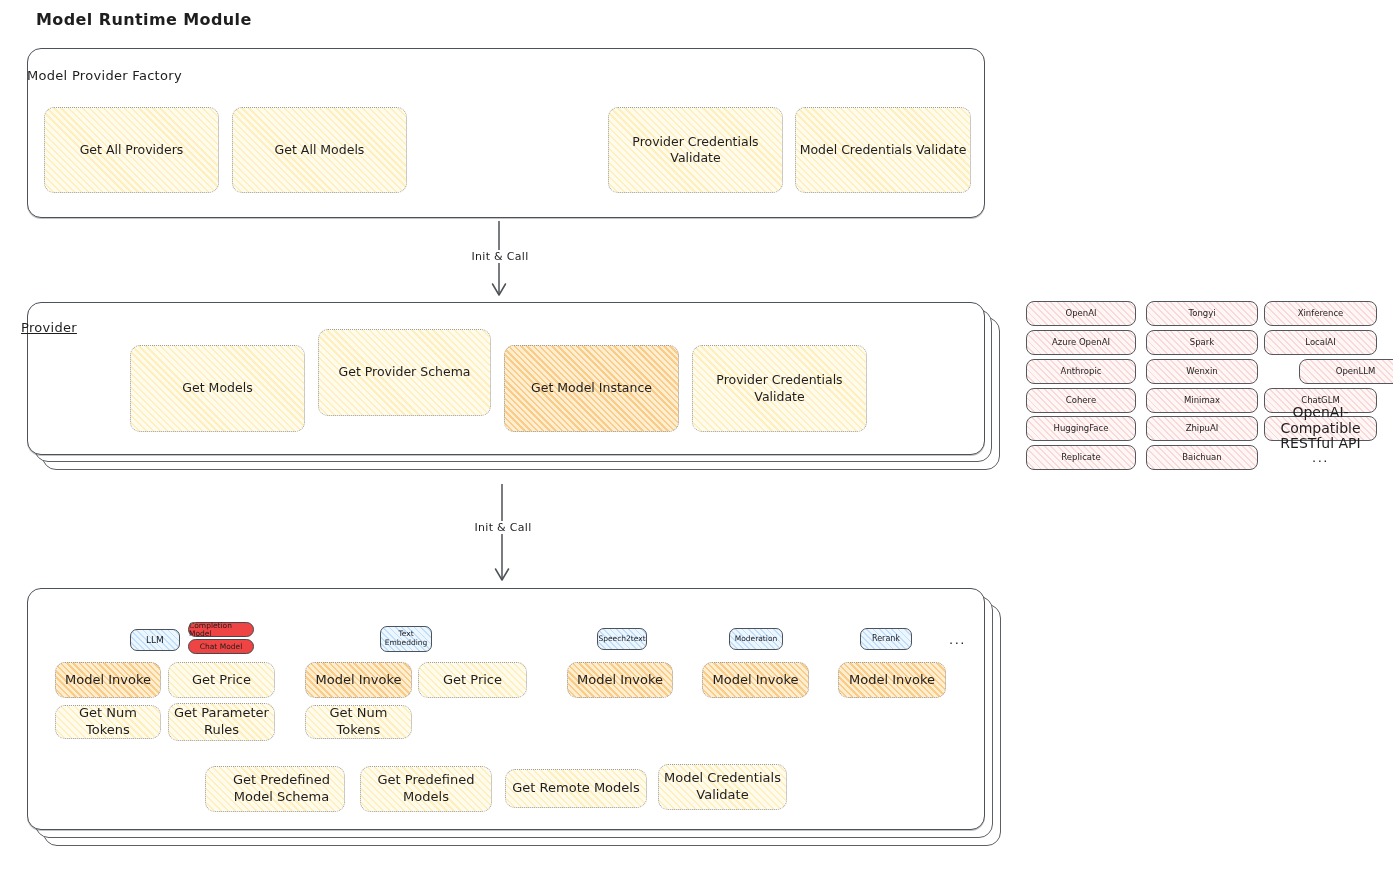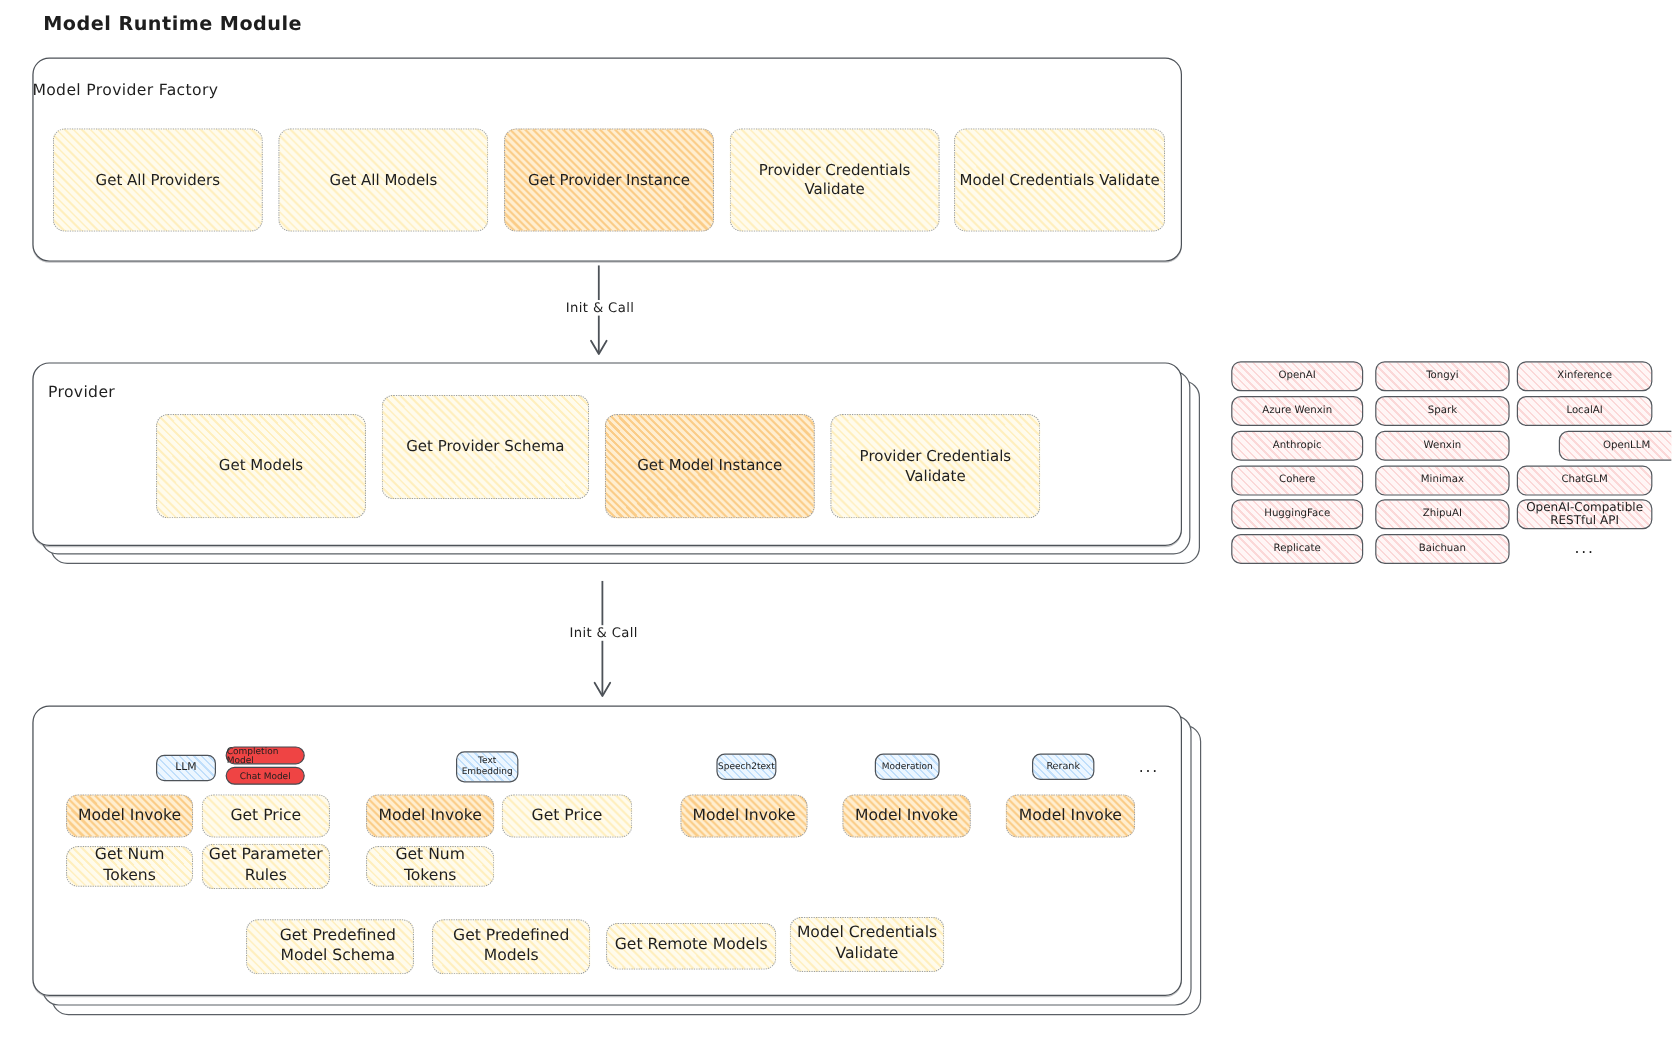--- a/index.html
+++ b/index.html
@@ -29,21 +29,21 @@
     background:repeating-linear-gradient(45deg, rgba(247,178,79,.55) 0px, rgba(247,178,79,.55) 1.8px,
       rgba(255,238,208,.9) 1.8px, rgba(255,238,208,.9) 4.4px), #ffeccb;
   }
   .pink-cell{
     border:1.4px solid #53585e;border-radius:8px;
     display:flex;align-items:center;justify-content:center;text-align:center;
     font-size:8.5px;line-height:1.1;
     background:repeating-linear-gradient(45deg, rgba(245,169,169,.4) 0px, rgba(245,169,169,.4) 1.4px,
       rgba(255,246,246,.92) 1.4px, rgba(255,246,246,.92) 4.6px), #fff7f7;
   }
-  .pink-cell.small{font-size:10px;}
+  .pink-cell.small{font-size:14px;}
   .tag-blue{
     border:1.3px solid #4d5258;border-radius:7px;
     display:flex;align-items:center;justify-content:center;text-align:center;
     font-size:8px;line-height:1.15;padding:1px;
     background:repeating-linear-gradient(45deg, rgba(130,189,245,.42) 0px, rgba(130,189,245,.42) 1.3px,
       rgba(236,246,255,.92) 1.3px, rgba(236,246,255,.92) 4.4px), #eef7ff;
   }
   .tag-outline{
     border:1.3px solid #45494f;border-radius:8px;background:#ef4444;
     display:flex;align-items:center;justify-content:center;font-size:7.5px;line-height:1;
@@ -58,44 +58,43 @@
 
 <div id="canvas">
 
   <div class="abs page-title" style="left:36px;top:10px;">Model Runtime Module</div>
 
   <div class="abs outer" style="left:27px;top:48px;width:958px;height:170px;"></div>
   <div class="abs section-title" style="left:27px;top:68px;width:958px;">Model Provider Factory</div>
 
   <div class="abs method fill-yellow" style="left:44px;top:107px;width:175px;height:86px;">Get All Providers</div>
   <div class="abs method fill-yellow" style="left:232px;top:107px;width:175px;height:86px;">Get All Models</div>
-  <div class="abs method fill-orange" style="left:420px;top:107px;width:175px;height:86px;">Get Provider Instance</div>
   <div class="abs method fill-yellow" style="left:608px;top:107px;width:175px;height:86px;">Provider Credentials Validate</div>
   <div class="abs method fill-yellow" style="left:795px;top:107px;width:176px;height:86px;">Model Credentials Validate</div>
 
   <svg class="abs" style="left:489px;top:221px;" width="20" height="76">
     <line x1="10" y1="0" x2="10" y2="73" stroke="#4d5258" stroke-width="1.5"></line>
     <polyline points="3.5,63 10,74 16.5,63" fill="none" stroke="#4d5258" stroke-width="1.5" stroke-linecap="round" stroke-linejoin="round"></polyline>
   </svg>
   <div class="abs arrow-label" style="left:462px;top:250px;width:76px;">Init &amp; Call</div>
 
   <div class="abs layer" style="left:42px;top:317px;width:958px;height:153px;"></div>
   <div class="abs layer" style="left:34px;top:309px;width:958px;height:153px;"></div>
   <div class="abs outer" style="left:27px;top:302px;width:958px;height:153px;"></div>
-  <div class="abs section-title" style="left:40px;top:320px;width:958px;">Provider</div>
+  <div class="abs section-title" style="left:21px;top:320px;width:958px;text-decoration:underline;">Provider</div>
 
   <div class="abs method fill-yellow" style="left:130px;top:345px;width:175px;height:87px;">Get Models</div>
   <div class="abs method fill-yellow" style="left:318px;top:329px;width:173px;height:87px;">Get Provider Schema</div>
   <div class="abs method fill-orange" style="left:504px;top:345px;width:175px;height:87px;">Get Model Instance</div>
   <div class="abs method fill-yellow" style="left:692px;top:345px;width:175px;height:87px;">Provider Credentials Validate</div>
 
   <div class="abs pink-cell" style="left:1026px;top:301px;width:110px;height:25px;">OpenAI</div>
   <div class="abs pink-cell" style="left:1146px;top:301px;width:112px;height:25px;">Tongyi</div>
   <div class="abs pink-cell" style="left:1264px;top:301px;width:113px;height:25px;">Xinference</div>
-  <div class="abs pink-cell" style="left:1026px;top:330px;width:110px;height:25px;">Azure Wenxin</div>
+  <div class="abs pink-cell" style="left:1026px;top:330px;width:110px;height:25px;">Azure OpenAI</div>
   <div class="abs pink-cell" style="left:1146px;top:330px;width:112px;height:25px;">Spark</div>
   <div class="abs pink-cell" style="left:1264px;top:330px;width:113px;height:25px;">LocalAI</div>
   <div class="abs pink-cell" style="left:1026px;top:359px;width:110px;height:25px;">Anthropic</div>
   <div class="abs pink-cell" style="left:1146px;top:359px;width:112px;height:25px;">Wenxin</div>
   <div class="abs pink-cell" style="left:1264px;top:359px;width:113px;height:25px;margin-left:35px;">OpenLLM</div>
   <div class="abs pink-cell" style="left:1026px;top:388px;width:110px;height:25px;">Cohere</div>
   <div class="abs pink-cell" style="left:1146px;top:388px;width:112px;height:25px;">Minimax</div>
   <div class="abs pink-cell" style="left:1264px;top:388px;width:113px;height:25px;">ChatGLM</div>
   <div class="abs pink-cell" style="left:1026px;top:416px;width:110px;height:25px;">HuggingFace</div>
   <div class="abs pink-cell" style="left:1146px;top:416px;width:112px;height:25px;">ZhipuAI</div>

